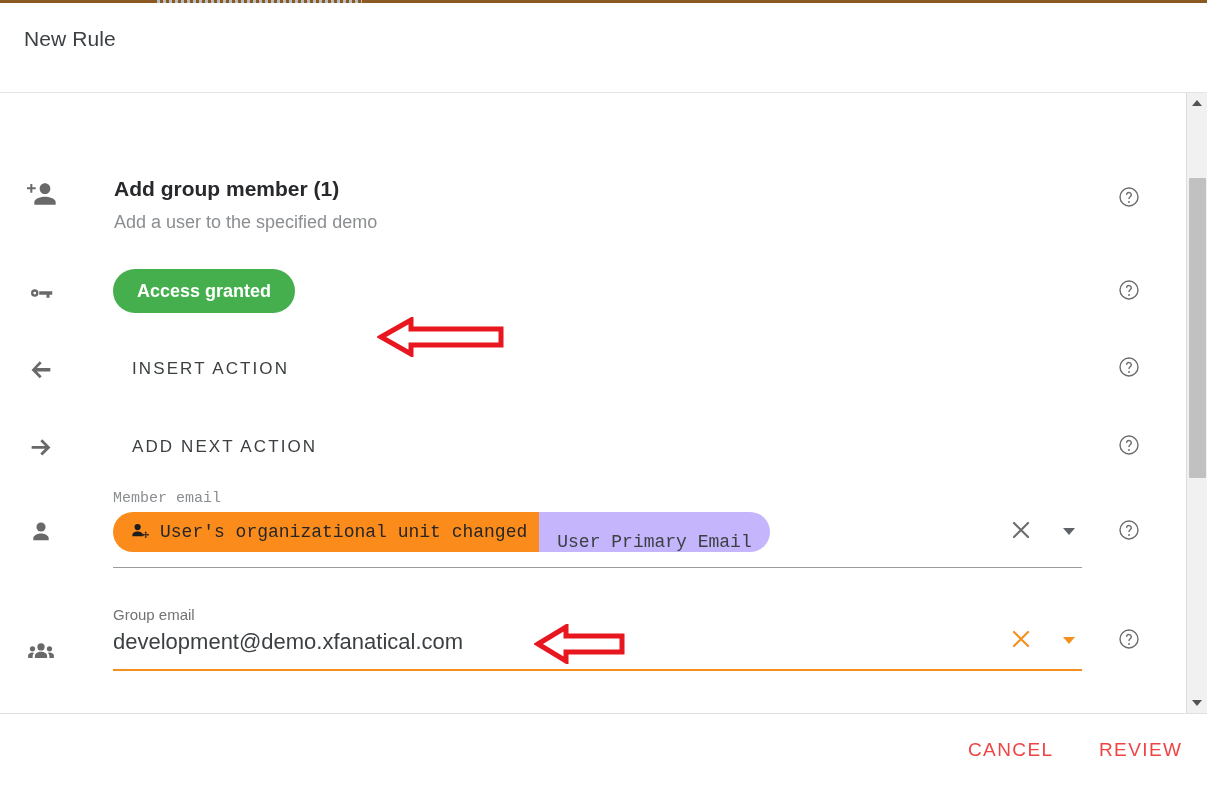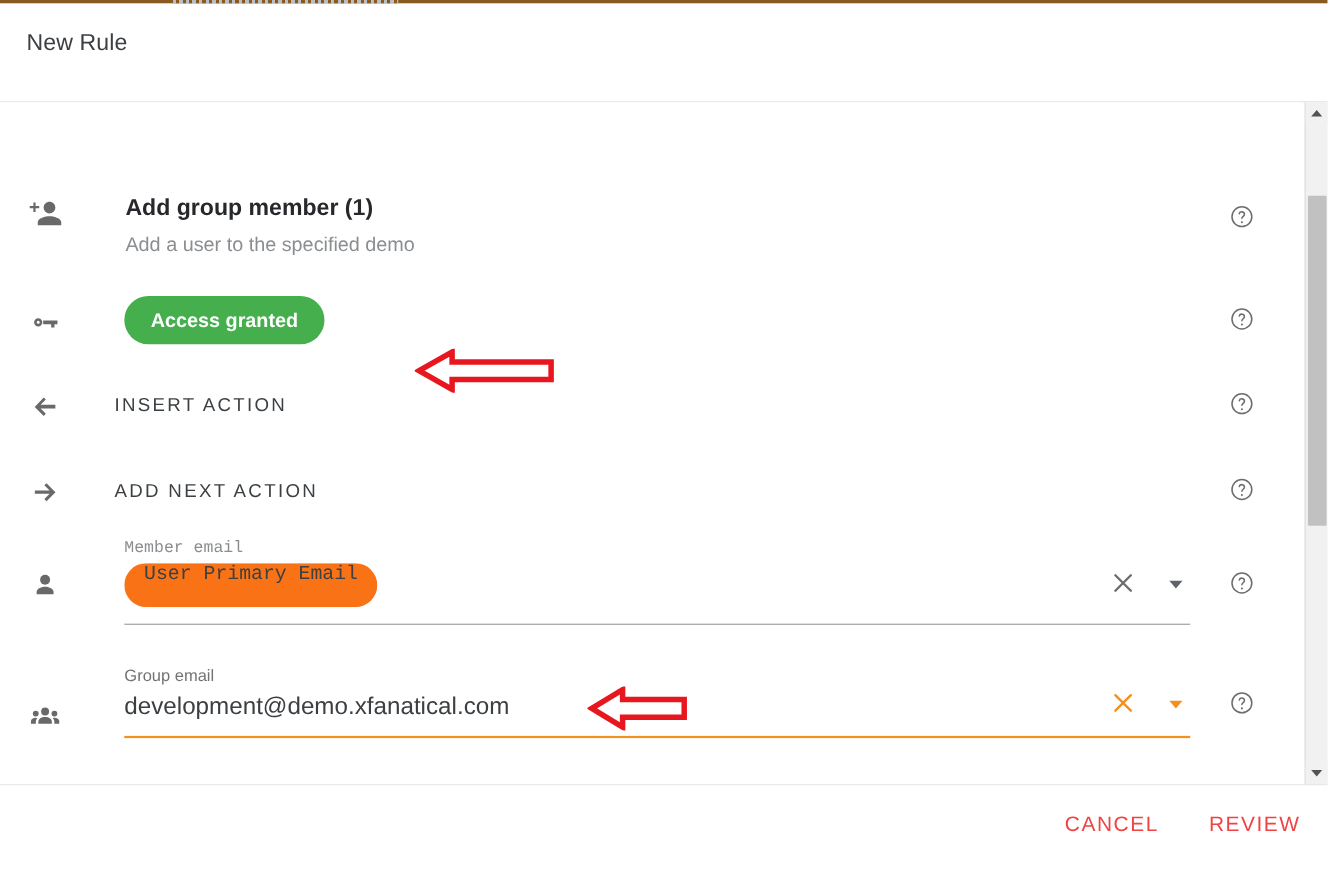--- a/index.html
+++ b/index.html
@@ -111,21 +111,21 @@
     background: #45af4d;
     color: #ffffff;
     font-size: 18px;
     font-weight: 700;
     display: flex; align-items: center;
     white-space: nowrap;
   }
 
   
   .text-action {
-    position: absolute; left: 104px;
+    position: absolute; left: 132px;
     font-size: 17px;
     font-weight: 400;
     color: #3c4043;
     letter-spacing: 2.1px;
     white-space: nowrap;
   }
 
   
   .field { position: absolute; left: 113px; width: 969px; }
   .field-label {
@@ -160,22 +160,22 @@
   .chip-left {
     background: #fb8c1c;
     display: flex; align-items: center;
     padding: 0 12px 0 16px;
     gap: 9px;
     color: #262626;
     font-size: 18px;
   }
   .chip-left svg { display: block; flex: none; }
   .chip-right {
-    background: #f97316;
-    display: flex; align-items: flex-start;
+    background: #c4b5fd;
+    display: flex; align-items: flex-end;
     padding: 0 18px;
     color: #3c4043;
     font-size: 18px;
   }
 
   
   .clear-btn {
     position: absolute;
     width: 26px; height: 26px;
     color: #6d6d6d;
@@ -342,20 +342,28 @@
     <div class="row" style="top:397px;height:90px;font-family:Liberation Mono, monospace;">
       <div class="row-icon" style="top:25px;">
         <svg width="28" height="28" viewBox="0 0 24 24" fill="currentColor">
           <circle cx="12" cy="7.7" r="3.9"></circle>
           <path d="M12 13.2c-3.6 0-6.6 1.9-6.6 4.1V19h13.2v-1.7c0-2.2-3-4.1-6.6-4.1z"></path>
         </svg>
       </div>
       <div class="field" style="top:0px;">
         <div class="field-label">Member email</div>
         <div class="chip" style="top:22px;">
+          <span class="chip-left">
+            <svg width="22" height="22" viewBox="0 0 24 24" fill="#1d1d1d">
+              <circle cx="9.4" cy="6.6" r="3.4"></circle>
+              <path d="M9.4 11.4c-3.1 0-5.7 1.7-5.7 3.6V16.6h11.4v-1.6c0-1.9-2.6-3.6-5.7-3.6z"></path>
+              <path d="M18.3 11.4l-1.5 1.5h1v1.6h-1.6v-1l-1.5 1.5 1.5 1.5v-1h1.6v1.6h-1l1.5 1.5 1.5-1.5h-1v-1.6h1.6v1l1.5-1.5-1.5-1.5v1h-1.6v-1.6h1z"></path>
+            </svg>
+            <span>User's organizational unit changed</span>
+          </span>
           <span class="chip-right">
             <span>User Primary Email</span>
           </span>
         </div>
         <div class="field-underline" style="top:77px;"></div>
         <div class="clear-btn" style="left:895px;top:27px;">
           <svg width="26" height="26" viewBox="0 0 24 24" fill="none" stroke="currentColor" stroke-width="2" stroke-linecap="round">
             <path d="M5.5 5.5 L18.5 18.5 M18.5 5.5 L5.5 18.5"></path>
           </svg>
         </div>

